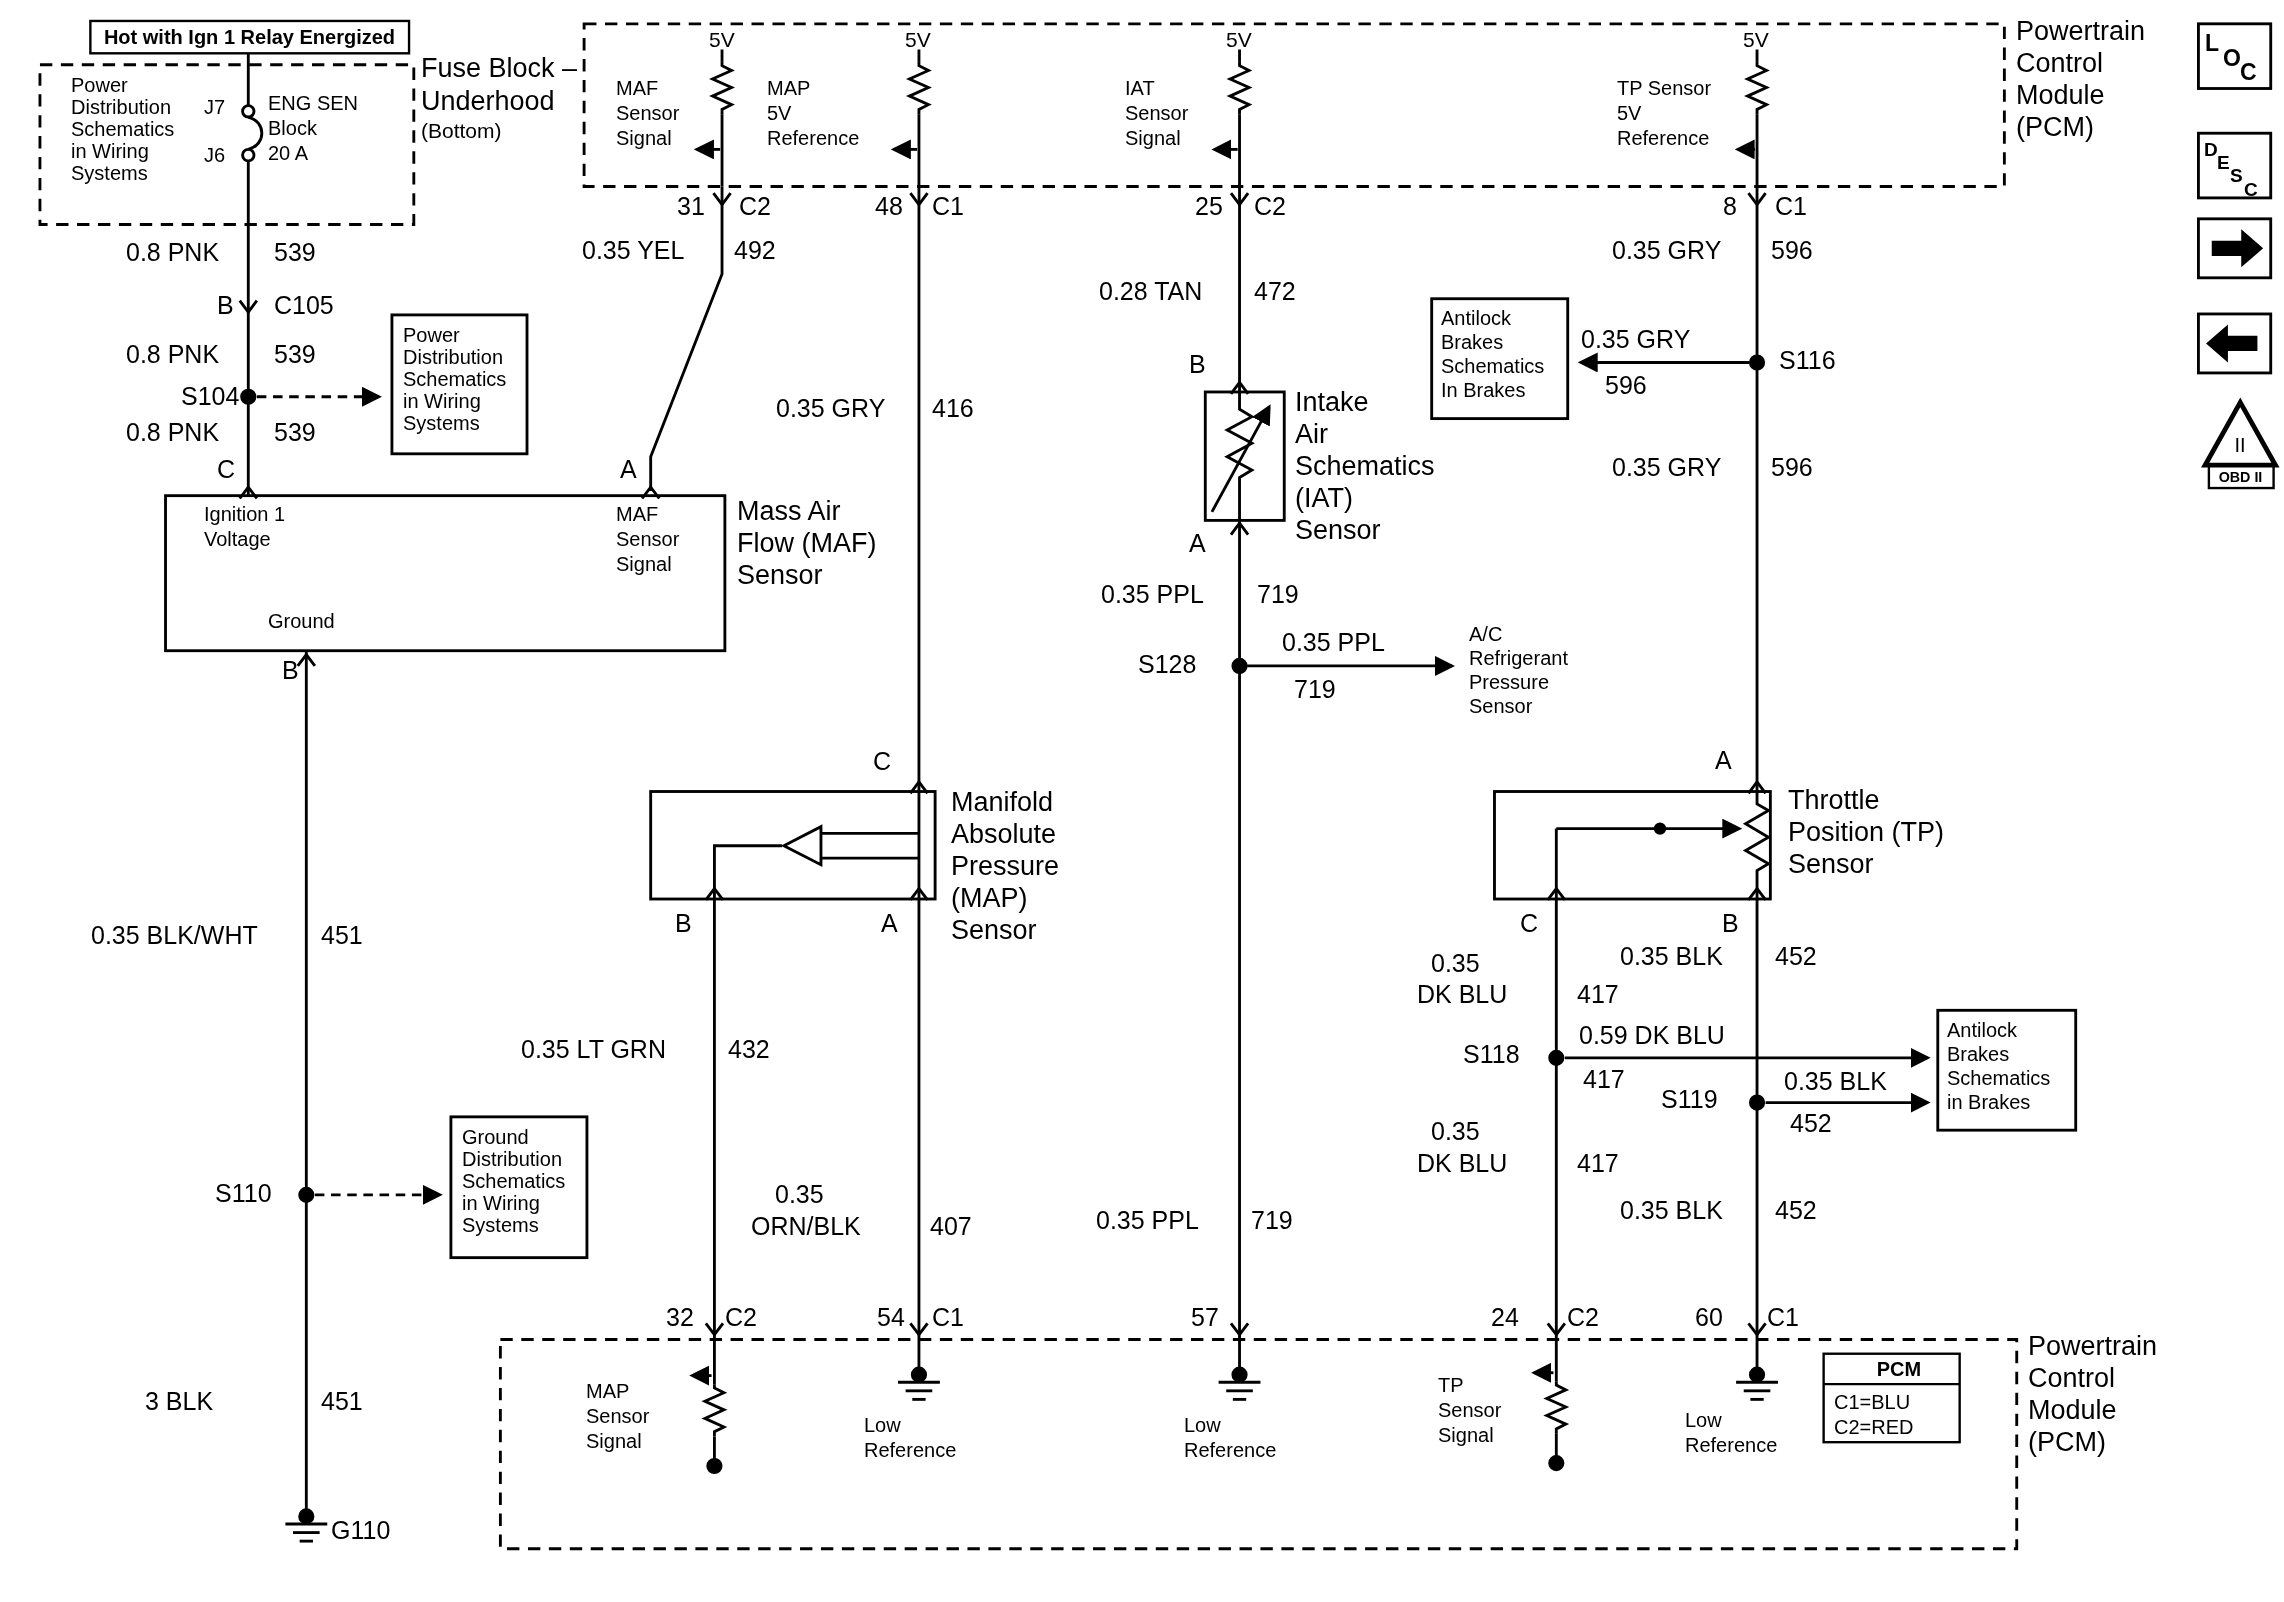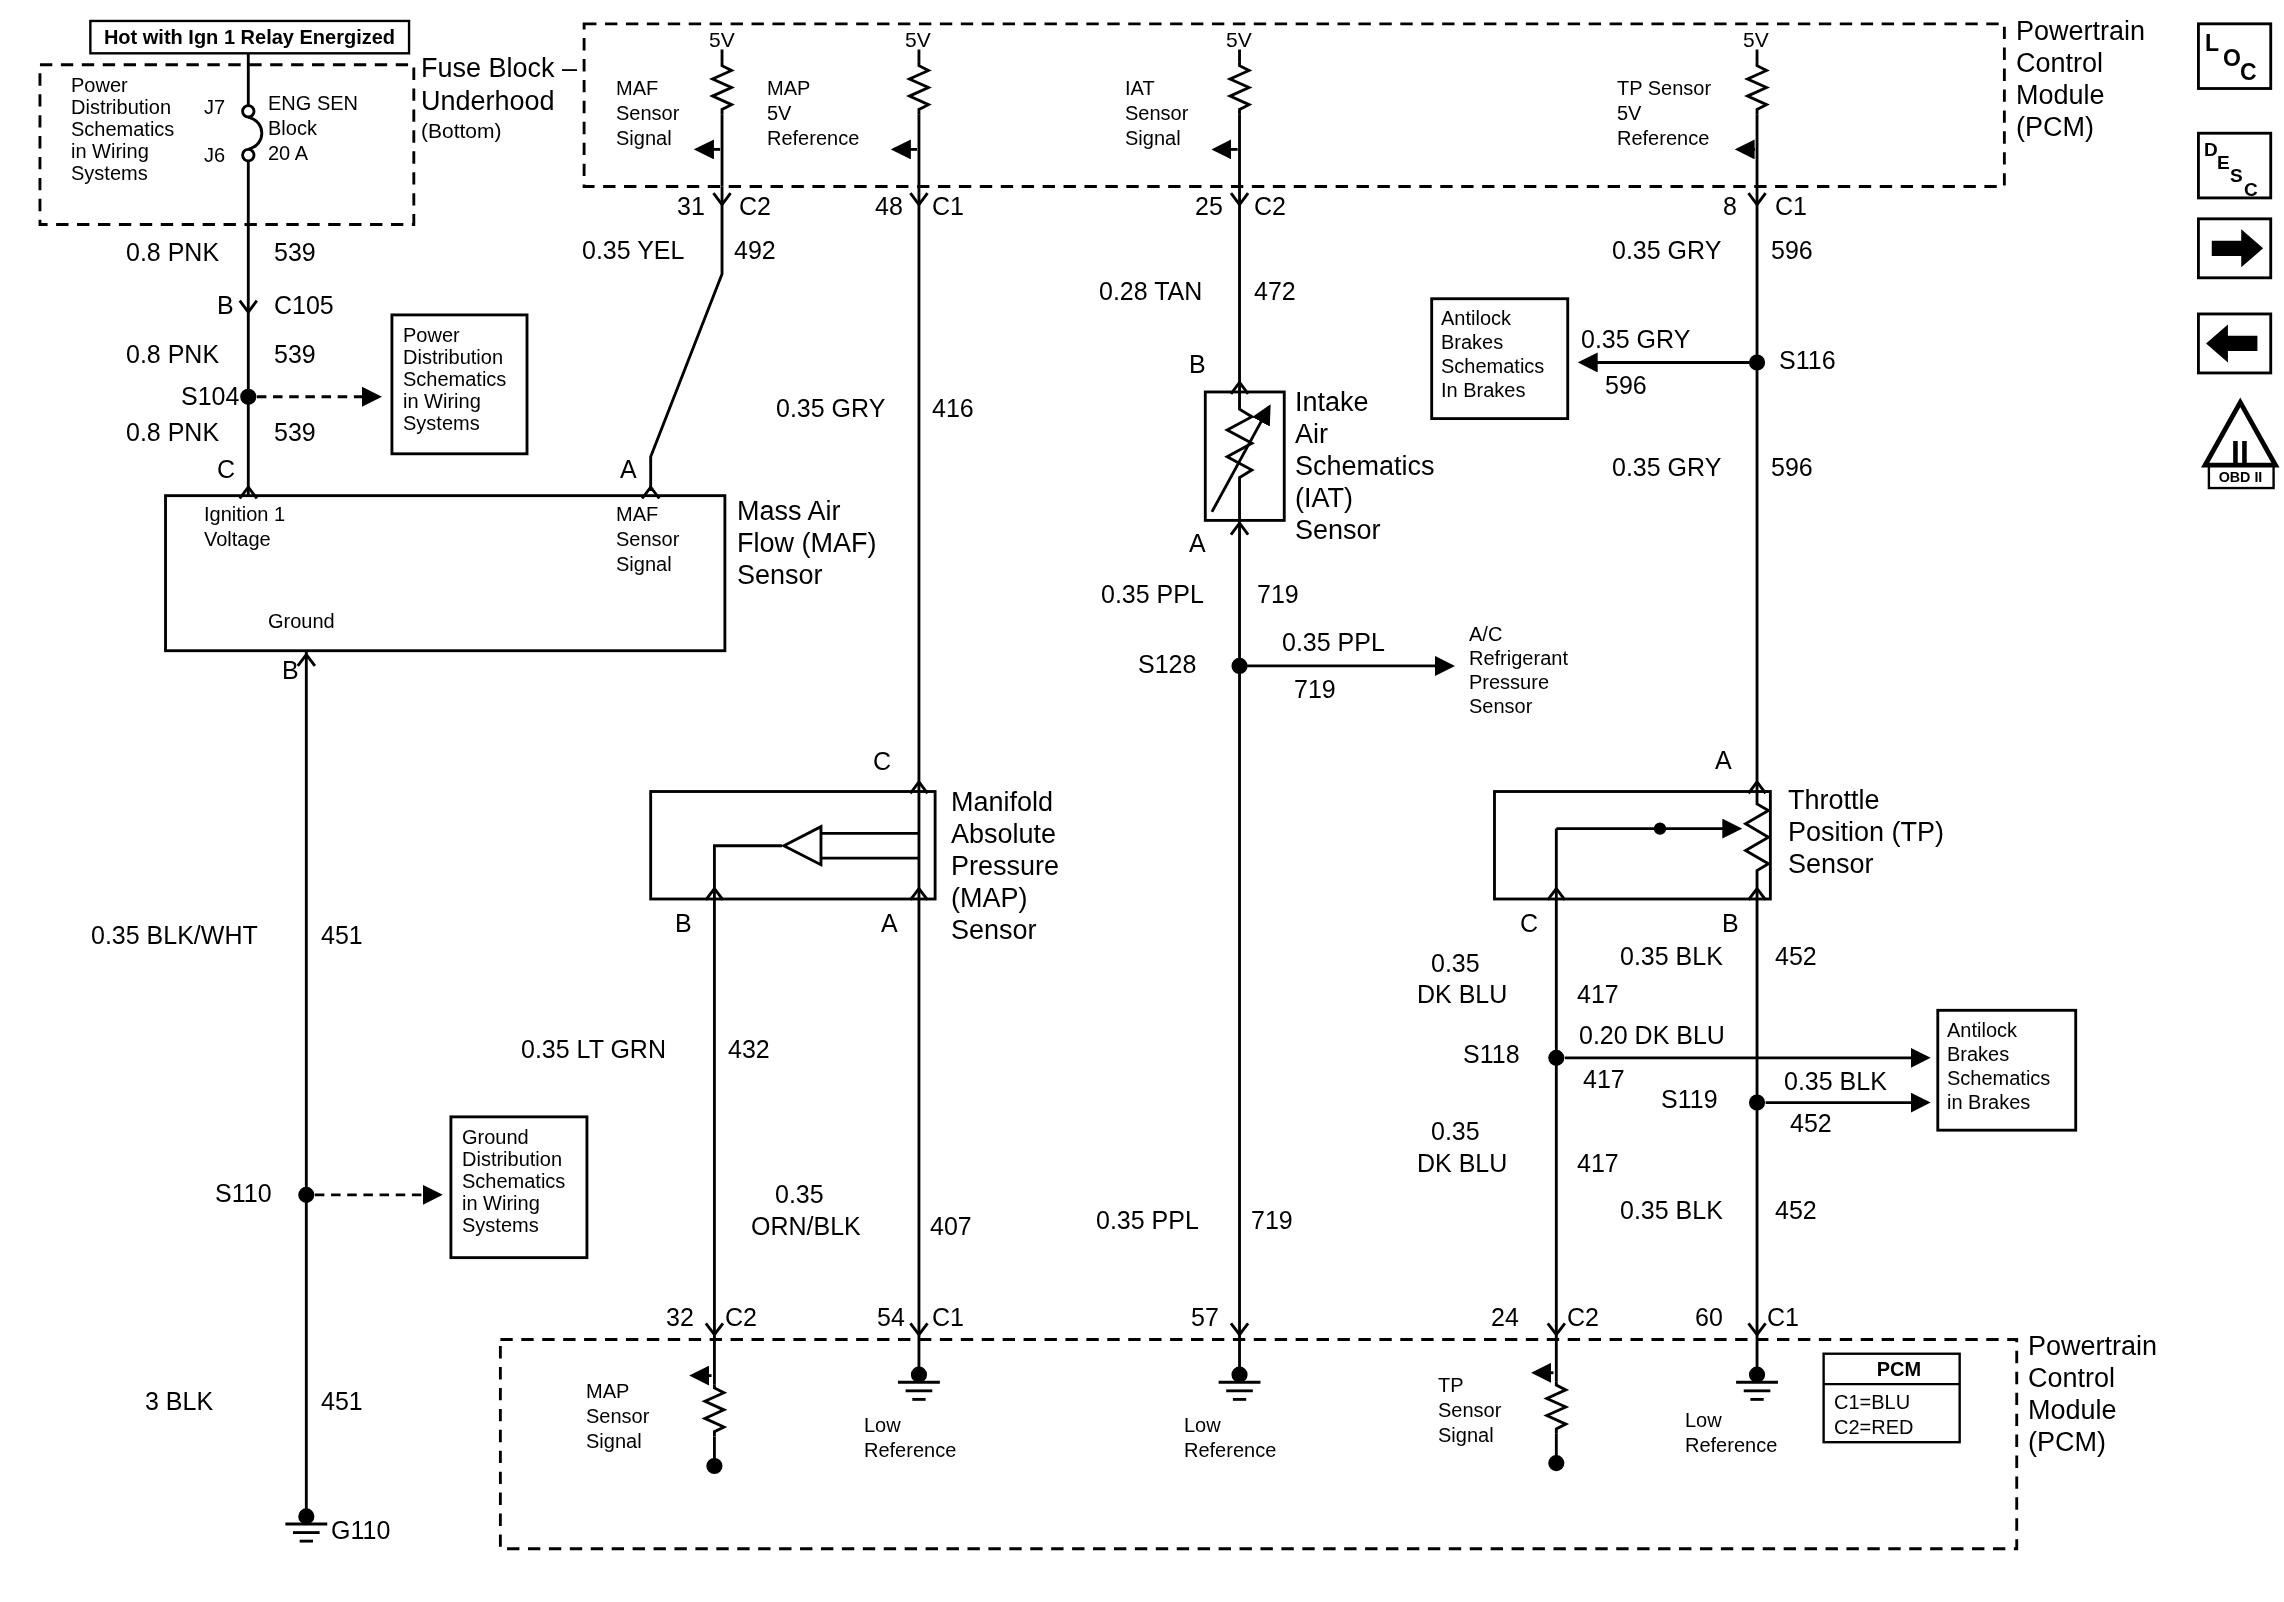--- a/index.html
+++ b/index.html
@@ -13,21 +13,21 @@
   .nm {position:absolute;font-size:27px;line-height:1;white-space:nowrap}
   .stack span{display:block}
   .lh23 span{line-height:22px}
   .lh25 span{line-height:24px}
   .lh26 span{line-height:25px}
   .lh34 span{line-height:32px}
   .hot{position:absolute;left:90px;top:21px;width:319px;height:32px;
        display:flex;align-items:center;justify-content:center;
        font-size:20px;font-weight:600}
   .legend-title{position:absolute;left:1823px;top:1358px;width:152px;text-align:center;font-size:20px;font-weight:600}
-  .obd-mark{position:absolute;left:2216px;top:434px;width:48px;text-align:center;font-size:32px;font-weight:700}
+  .obd-mark{position:absolute;left:2216px;top:434px;width:48px;text-align:center;font-size:20px;font-weight:400}
   .obd-label{position:absolute;left:2208px;top:469px;width:65px;text-align:center;font-size:14.3px;font-weight:700}
   .ic{position:absolute;font-weight:700}
 </style>
 </head>
 <body>
 
 <div class="stage">
 
   <svg width="2285" height="1603" viewBox="0 0 2402 1685">
     <defs>
@@ -366,21 +366,21 @@
       <span>Sensor</span>
   </div>
   <div class="t" style="left:1520px;top:911px">C</div>
   <div class="t" style="left:1722px;top:911px">B</div>
   <div class="t" style="left:1431px;top:951px">0.35</div>
   <div class="t" style="left:1417px;top:982px">DK BLU</div>
   <div class="t" style="left:1577px;top:982px">417</div>
   <div class="t" style="left:1620px;top:944px">0.35 BLK</div>
   <div class="t" style="left:1775px;top:944px">452</div>
   <div class="t" style="left:1463px;top:1042px">S118</div>
-  <div class="t" style="left:1579px;top:1023px">0.20 DK BLU</div>
+  <div class="t" style="left:1579px;top:1023px">0.59 DK BLU</div>
   <div class="t" style="left:1583px;top:1067px">417</div>
   <div class="t" style="left:1661px;top:1087px">S119</div>
   <div class="t" style="left:1784px;top:1069px">0.35 BLK</div>
   <div class="t" style="left:1790px;top:1111px">452</div>
   <div class="sm stack lh25" style="left:1947px;top:1018px">
     <span>Antilock</span>
       <span>Brakes</span>
       <span>Schematics</span>
       <span>in Brakes</span>
   </div>

